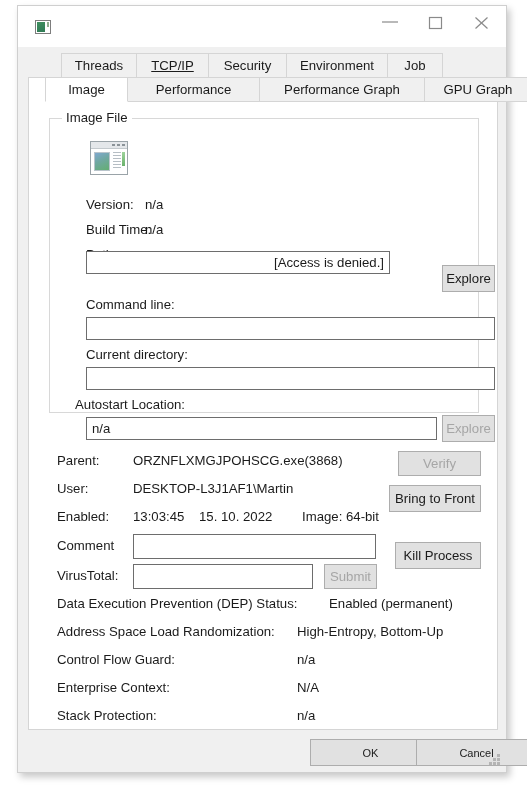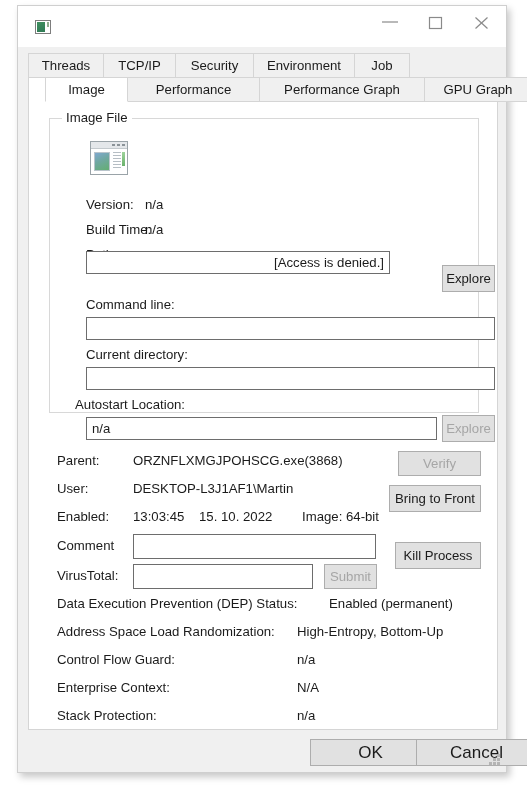--- a/index.html
+++ b/index.html
@@ -96,21 +96,21 @@
     box-sizing: border-box;
     background: #f0f0f0;
     border: 1px solid #d5d5d5;
     font-size: 13.2px;
     color: #1b1b1b;
     text-align: center;
     line-height: 23px;
     height: 25px;
     cursor: default;
   }
-  .tab.row1 { top: 0; }
+  .tab.row1 { top: 0; margin-left: 33px; }
   .tab.row2 { top: 24px; }
   .tab.selected {
     background: #ffffff;
     border-bottom-color: #ffffff;
     font-weight: normal;
     z-index: 5;
   }
 
   
   .tabpage {
@@ -218,21 +218,21 @@
 
   
   .footer-btn {
     position: absolute;
     box-sizing: border-box;
     width: 121px;
     height: 27px;
     background: #e1e1e1;
     border: 1px solid #adadad;
     font-family: "Liberation Sans", sans-serif;
-    font-size: 17px;
+    font-size: 11px;
     color: #1b1b1b;
     text-align: center;
     cursor: default;
   }
   .grip { position: absolute; right: 5px; bottom: 5px; width: 13px; height: 13px; }
   .grip s { position: absolute; width: 3px; height: 3px; background: #b4b4b4; display:block; }
 </style>
 </head>
 <body>
 
@@ -346,21 +346,21 @@
 
       <span class="lbl" style="left:28px; top:602px;">Enterprise Context:</span>
       <span class="lbl" style="left:268px; top:602px;">N/A</span>
 
       <span class="lbl" style="left:28px; top:630px;">Stack Protection:</span>
       <span class="lbl" style="left:268px; top:630px;">n/a</span>
     </div>
 
     <div class="tabstrip">
       <div class="tab row1" style="left:0px;   width:76px;">Threads</div>
-      <div class="tab row1" style="left:75px;  width:73px;">TCP/IP</div>
+      <div class="tab row1" style="left:75px;  width:73px;text-decoration:underline;">TCP/IP</div>
       <div class="tab row1" style="left:147px; width:79px;">Security</div>
       <div class="tab row1" style="left:225px; width:102px;">Environment</div>
       <div class="tab row1" style="left:326px; width:56px;">Job</div>
 
       <div class="tab row2 selected" style="left:17px;  width:83px;">Image</div>
       <div class="tab row2" style="left:99px;  width:133px;">Performance</div>
       <div class="tab row2" style="left:231px; width:166px;">Performance Graph</div>
       <div class="tab row2" style="left:396px; width:108px;">GPU Graph</div>
     </div>
 

